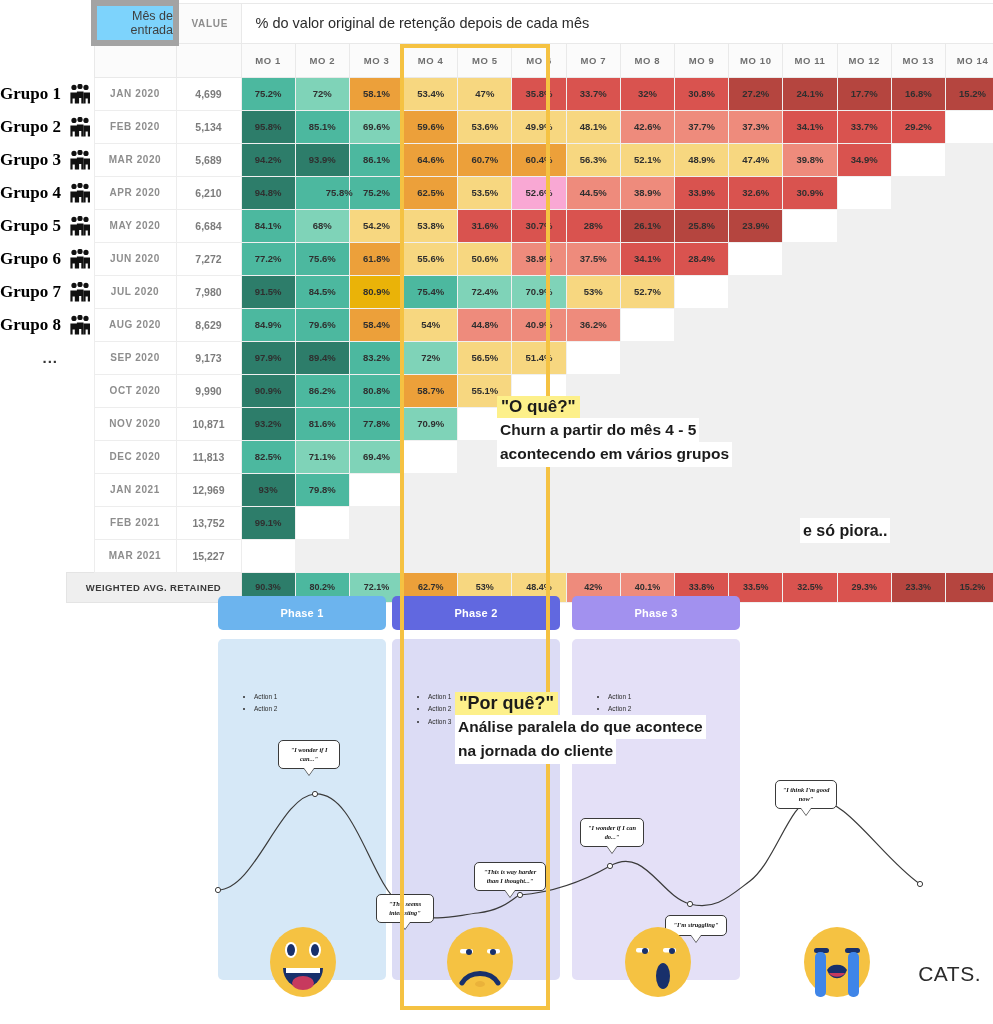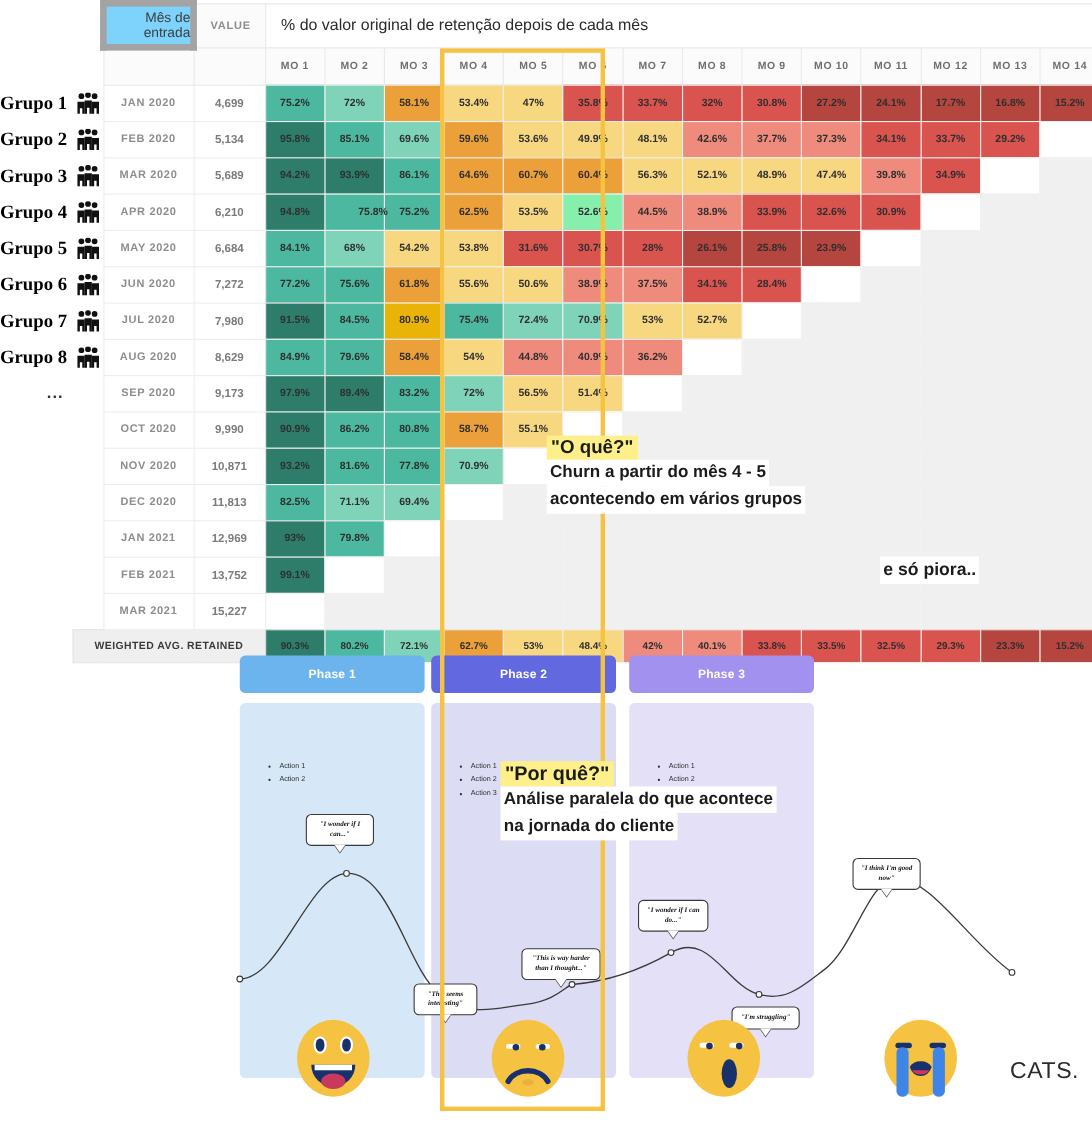--- a/index.html
+++ b/index.html
@@ -93,21 +93,21 @@
   .ann { position:absolute; z-index:40; }
   .ann .tag {
     display:inline-block; background:#fdf08a; font-weight:700;
     font-size:17px; color:#1b1b1b; padding:1px 4px;
   }
   .ann .line {
     display:inline-block; background:#ffffff; font-weight:700;
     font-size:15.5px; color:#1b1b1b; padding:1px 3px; line-height:1.45;
   }
   #ann-what { left:497px; top:396px; }
-  #ann-worse { left:800px; top:506px; }
+  #ann-worse { left:800px; top:518px; }
   #ann-why  { left:455px; top:692px; }
   #ann-why .tag { font-size:18px; }
   #ann-why .line { font-size:15.5px; }
   #ann-worse .line { font-size:16px; }
 
   
   #journey { position:absolute; left:0; top:596px; width:993px; height:428px; }
   .phase-col { position:absolute; top:0; }
   .phase-head {
     height:34px; border-radius:5px; color:#fff; font-size:11px; font-weight:700;
@@ -295,21 +295,21 @@
               <path d="M14.4,8.4 h6.6 v11 h-2.2 v-5 h-2.2 v5 h-2.2 z" fill="#111"></path>
             </svg>
           </td>
           <td class="month">APR 2020</td>
           <td class="value">6,210</td>
           <td class="cell" style="background: rgb(45, 125, 106);">94.8%</td>
           <td class="cell" style="background: rgb(76, 184, 159); padding-left: 30px;">75.8%</td>
           <td class="cell" style="background: rgb(76, 184, 159);">75.2%</td>
           <td class="cell" style="background: rgb(236, 160, 58);">62.5%</td>
           <td class="cell" style="background: rgb(247, 215, 128);">53.5%</td>
-          <td class="cell" style="background: #86efac;">52.6%</td>
+          <td class="cell" style="background: #f9a8d4;">52.6%</td>
           <td class="cell" style="background: rgb(238, 139, 124);">44.5%</td>
           <td class="cell" style="background: rgb(238, 139, 124);">38.9%</td>
           <td class="cell" style="background: rgb(217, 83, 79);">33.9%</td>
           <td class="cell" style="background: rgb(217, 83, 79);">32.6%</td>
           <td class="cell" style="background: rgb(217, 83, 79);">30.9%</td>
           <td class="cell empty-light"></td>
           <td class="cell empty-grey"></td>
           <td class="cell empty-grey"></td>
         </tr>
         <tr>

